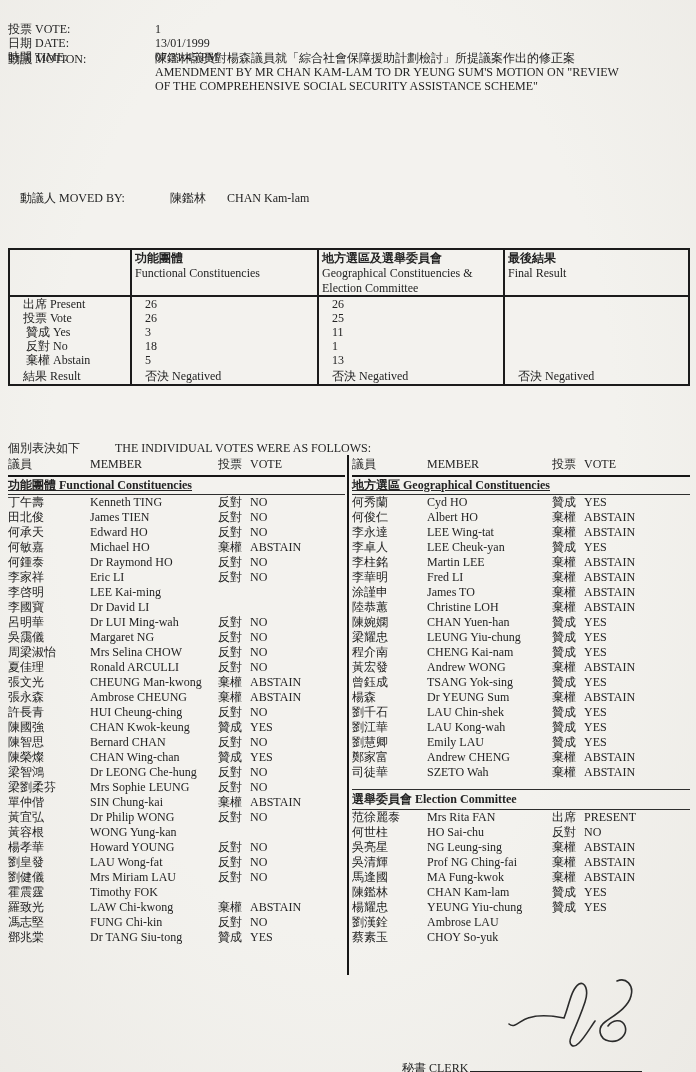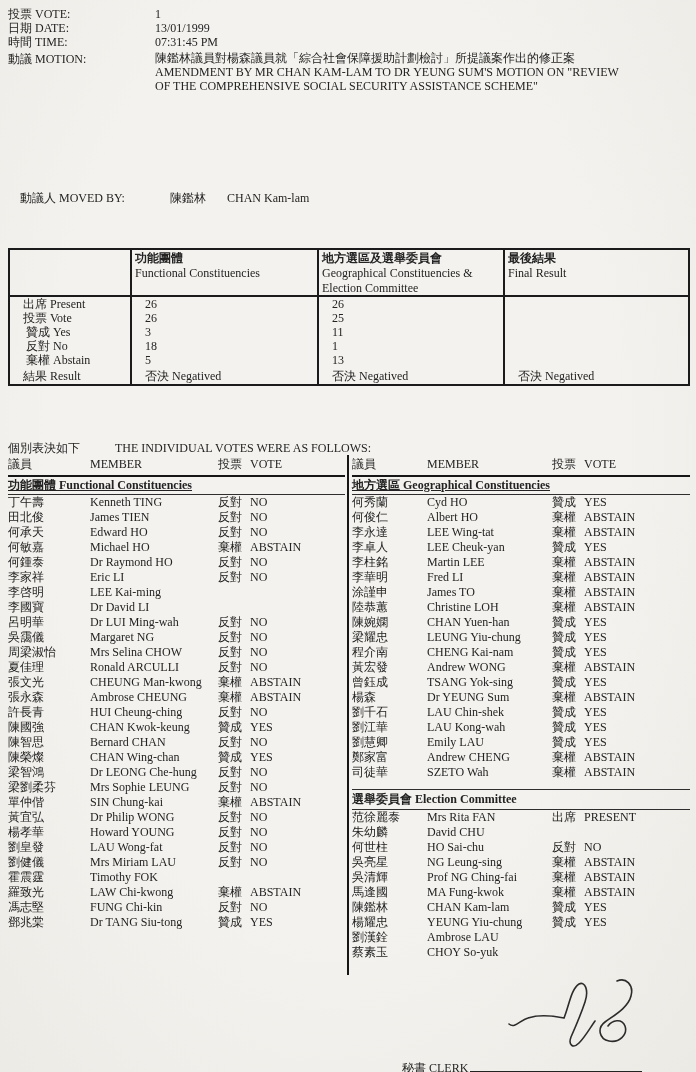--- a/index.html
+++ b/index.html
@@ -7,21 +7,21 @@
     position:relative;
     width:696px;height:1072px;
     margin:0 auto;
     background:radial-gradient(ellipse at 48% 42%, #f3f2ee 55%, #eceae5 100%);
     font-family:"Liberation Serif","DejaVu Serif",serif;
     font-size:12px;color:#232323;
     overflow:hidden;
   }
   .lbl-col{display:inline-block;width:147px;vertical-align:top;padding-left:12px;}
   
-  .info-block{position:absolute;left:8px;top:7px;}
+  .info-block{position:absolute;left:8px;top:22px;}
   .info-row{display:grid;grid-template-columns:147px auto;line-height:14px;height:14px;}
   
   .motion-row{position:absolute;left:8px;top:51px;width:680px;}
   .motion-wrap{display:grid;grid-template-columns:147px auto;}
   .motion-lines div{line-height:14px;}
   
   .moved-row{position:absolute;left:8px;top:190px;}
   .moved-zh{margin-left:0px;}
   .moved-en{margin-left:18px;}
   
@@ -312,20 +312,26 @@
           <span class="cell">ABSTAIN</span>
         </div>
 
         <div class="vrow vrow-l">
           <span class="cell">黃宜弘</span>
           <span class="cell">Dr Philip WONG</span>
           <span class="cell">反對</span>
           <span class="cell">NO</span>
         </div>
 
+        <div class="vrow vrow-l">
+          <span class="cell">黃容根</span>
+          <span class="cell">WONG Yung-kan</span>
+          <span class="cell"></span>
+          <span class="cell"></span>
+        </div>
 
         <div class="vrow vrow-l">
           <span class="cell">楊孝華</span>
           <span class="cell">Howard YOUNG</span>
           <span class="cell">反對</span>
           <span class="cell">NO</span>
         </div>
 
         <div class="vrow vrow-l">
           <span class="cell">劉皇發</span>
@@ -526,26 +532,20 @@
     </div>
     <div>
 
         <div class="vrow vrow-r">
           <span class="cell">范徐麗泰</span>
           <span class="cell">Mrs Rita FAN</span>
           <span class="cell">出席</span>
           <span class="cell">PRESENT</span>
         </div>
 
-        <div class="vrow vrow-r">
-          <span class="cell">朱幼麟</span>
-          <span class="cell">David CHU</span>
-          <span class="cell"></span>
-          <span class="cell"></span>
-        </div>
 
         <div class="vrow vrow-r">
           <span class="cell">何世柱</span>
           <span class="cell">HO Sai-chu</span>
           <span class="cell">反對</span>
           <span class="cell">NO</span>
         </div>
 
         <div class="vrow vrow-r">
           <span class="cell">吳亮星</span>

